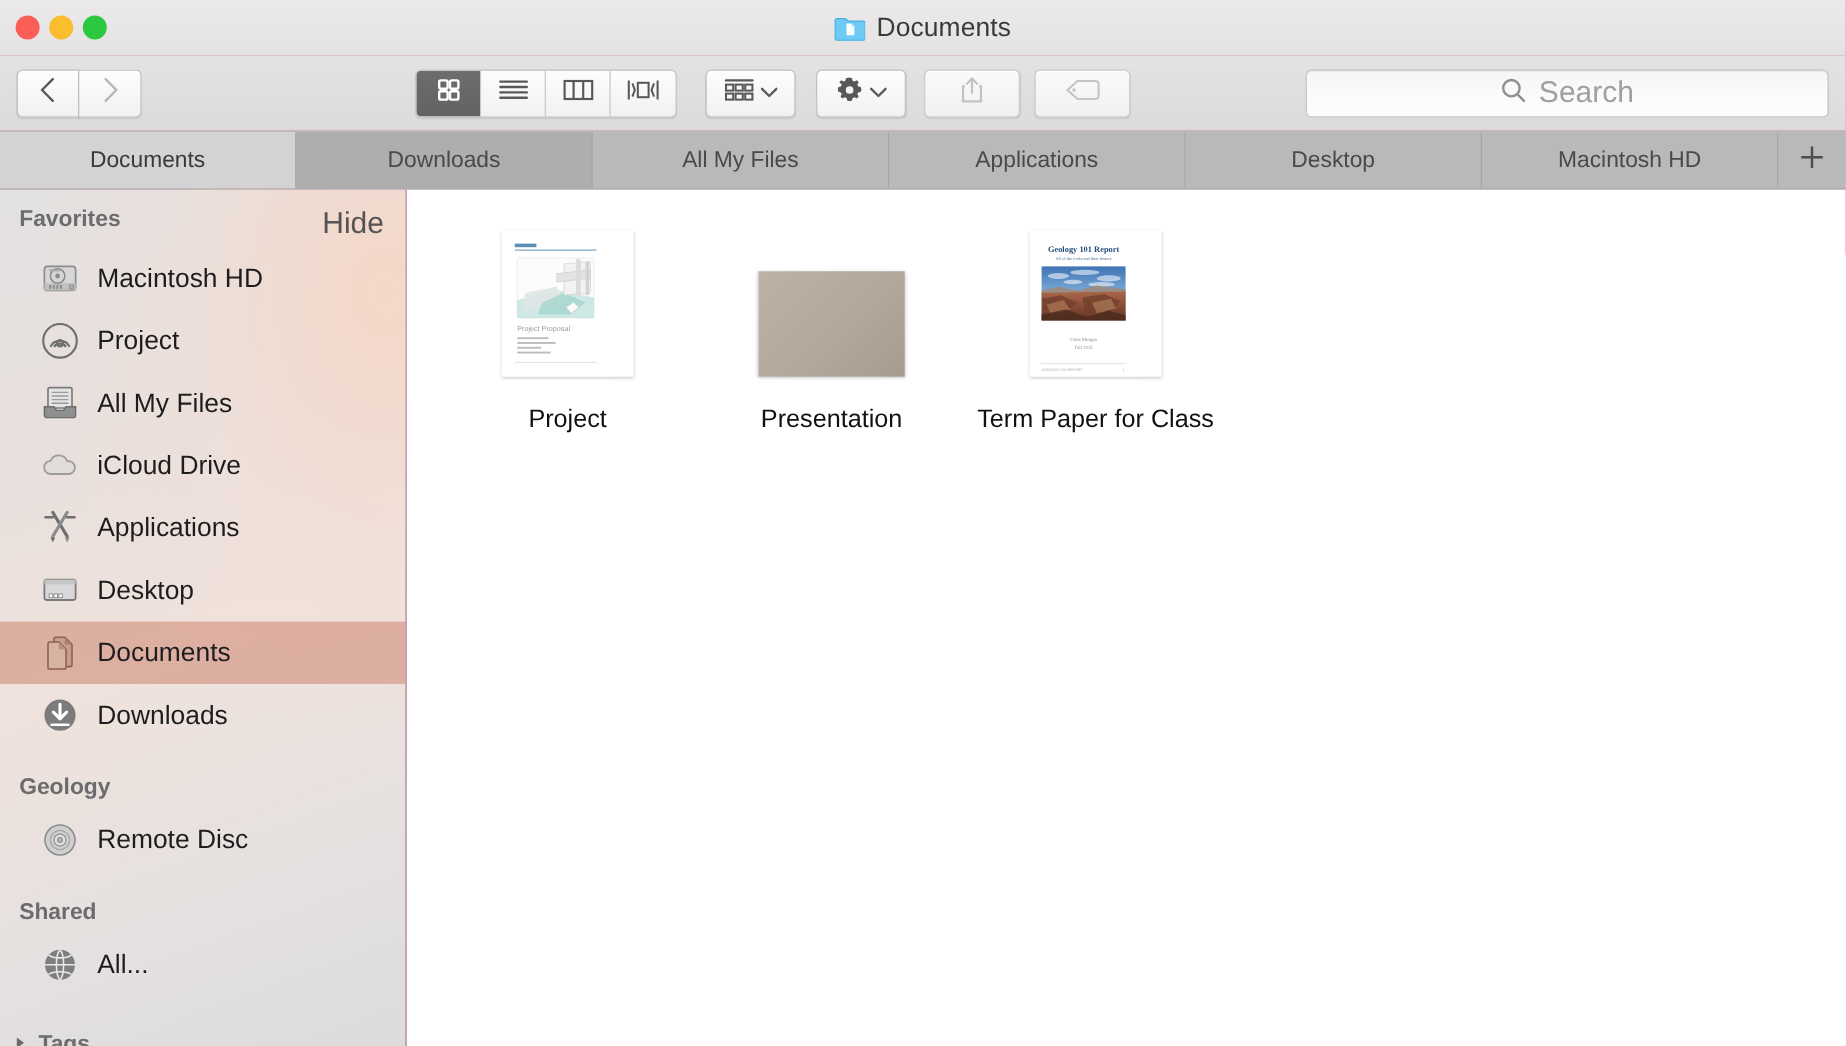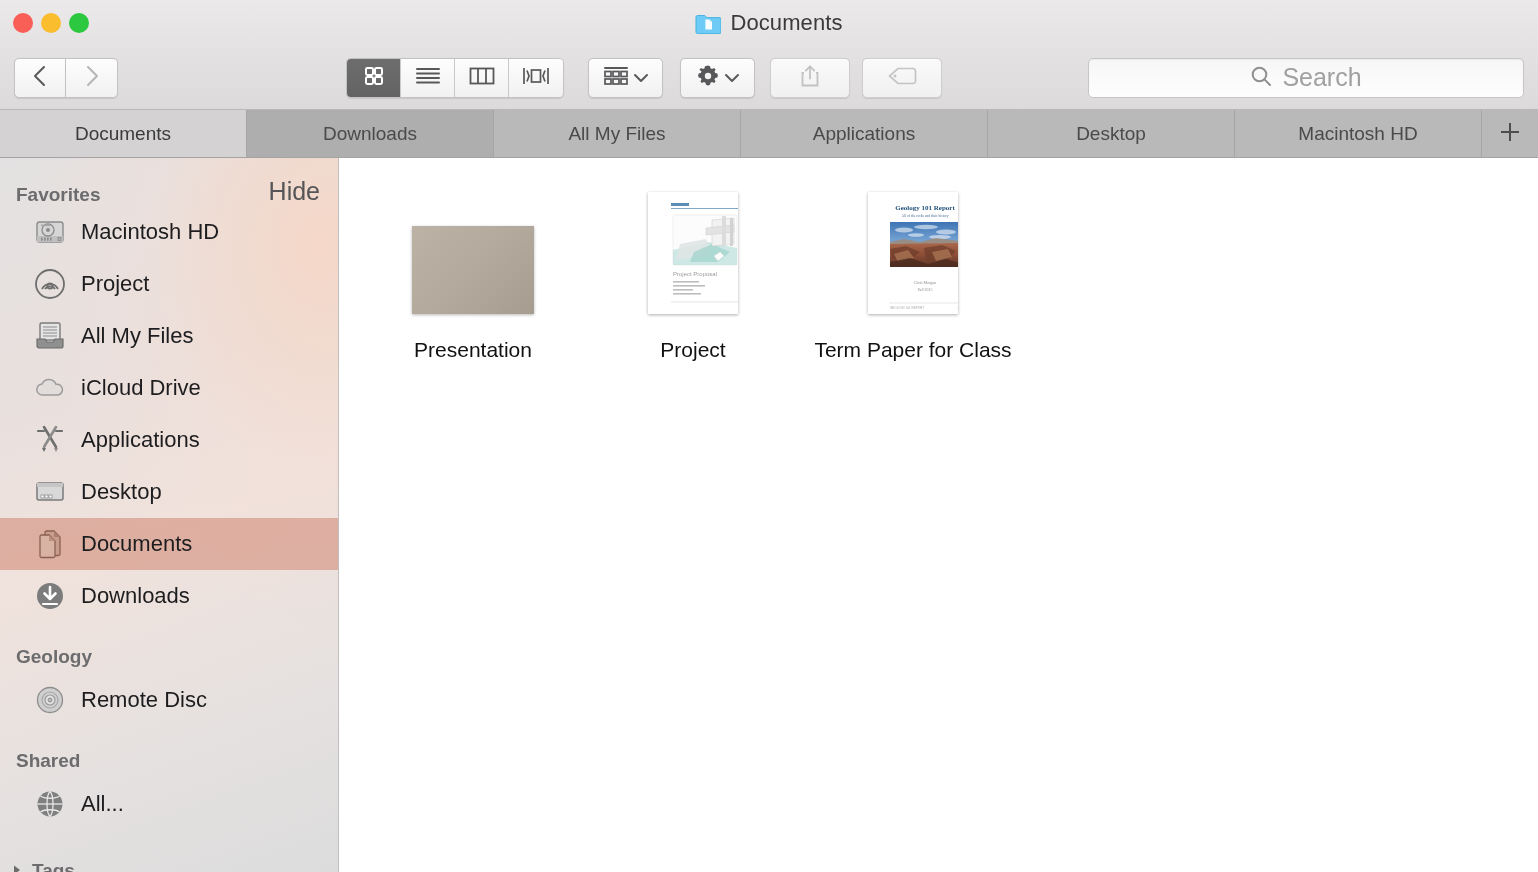--- a/index.html
+++ b/index.html
@@ -134,21 +134,21 @@
     width: 339px; flex: none;
     position: relative;
     border-right: 1px solid #c0bebe;
     background:
       radial-gradient(120% 75% at 95% 12%, rgba(247,214,196,.85) 0%, rgba(244,222,213,.35) 42%, rgba(225,224,224,0) 72%),
       linear-gradient(160deg, #e3e1e1 0%, #e9e0dd 32%, #f0e2dc 52%, #e5e1e0 78%, #dcdcdc 100%);
     overflow: hidden;
     padding-top: 14px;
   }
   .sb-header {
-    display: flex; align-items: flex-end; justify-content: space-between;
+    display: flex; align-items: flex-start; justify-content: space-between;
     padding: 0 18px 0 16px;
     height: 34px;
   }
   .sb-header-title { font-size: 19px; font-weight: bold; color: #6c6c6e; }
   .sb-hide { font-size: 25px; color: #555557; cursor: default; }
   .sb-group-title {
     font-size: 19px; font-weight: bold; color: #6c6c6e;
     padding: 0 16px; height: 34px; display: flex; align-items: center;
   }
   .sb-item {
@@ -198,24 +198,24 @@
 
   
   .thumb-presentation {
     width: 122px; height: 88px;
     background: linear-gradient(135deg, #bdb2a6 0%, #b3a89c 55%, #a79c90 100%);
     box-shadow: 0 1px 3px rgba(0,0,0,.28);
   }
 
   
   .page-thumb {
-    width: 90px; height: 122px;
+    width: 110px; height: 122px;
     background: #fff;
     box-shadow: 0 1px 3px rgba(0,0,0,.32);
-    position: relative; overflow: hidden; padding-left: 12px;
+    position: relative; overflow: hidden;
   }
 </style>
 </head>
 <body>
 
 <div class="window">
 
   <div class="titlebar">
     <div class="traffic">
       <span class="light red"></span>
@@ -546,27 +546,20 @@
             </svg>
         </span>
         <span>Tags</span>
       </div>
     </div>
 
     <div class="content">
 
       <div class="file-cell">
         <div class="thumb-box">
-          <div class="thumb-presentation"></div>
-        </div>
-        <div class="file-label">Presentation</div>
-      </div>
-
-      <div class="file-cell">
-        <div class="thumb-box">
           <div class="page-thumb">
             <svg viewBox="0 0 90 122" width="90" height="122">
               <rect x="0" y="0" width="90" height="122" fill="#ffffff"></rect>
               <rect x="11" y="11" width="18" height="3" fill="#5b8fb5"></rect>
               <line x1="11" y1="16.5" x2="79" y2="16.5" stroke="#7fa8c6" stroke-width="1"></line>
 
               <rect x="13" y="23" width="64" height="50" fill="#fcfcfc" stroke="#e6e6e6" stroke-width=".6" rx="2"></rect>
               <path d="M13 58 L48 50 L77 56 L77 73 L13 73 Z" fill="#a8d8d2" opacity=".55"></path>
               <path d="M20 52 L46 47 L52 62 L16 68 Z" fill="#dfe6e4" opacity=".9"></path>
               <path d="M34 60 L52 52 L70 60 L58 70 L30 70 Z" fill="#9fd2cc" opacity=".7"></path>
@@ -581,20 +574,27 @@
                 <rect x="13" y="89" width="26" height="1.6"></rect>
                 <rect x="13" y="93" width="32" height="1.6"></rect>
                 <rect x="13" y="97" width="20" height="1.6"></rect>
                 <rect x="13" y="101" width="28" height="1.6"></rect>
               </g>
               <line x1="11" y1="110" x2="79" y2="110" stroke="#dedede" stroke-width=".8"></line>
             </svg>
           </div>
         </div>
         <div class="file-label">Project</div>
+      </div>
+
+      <div class="file-cell">
+        <div class="thumb-box">
+          <div class="thumb-presentation"></div>
+        </div>
+        <div class="file-label">Presentation</div>
       </div>
 
       <div class="file-cell">
         <div class="thumb-box">
           <div class="page-thumb">
             <svg viewBox="0 0 90 122" width="90" height="122">
               <defs>
                 <linearGradient id="sky" x1="0" y1="0" x2="0" y2="1">
                   <stop offset="0%" stop-color="#3e74b4"></stop>
                   <stop offset="55%" stop-color="#86b1dc"></stop>

